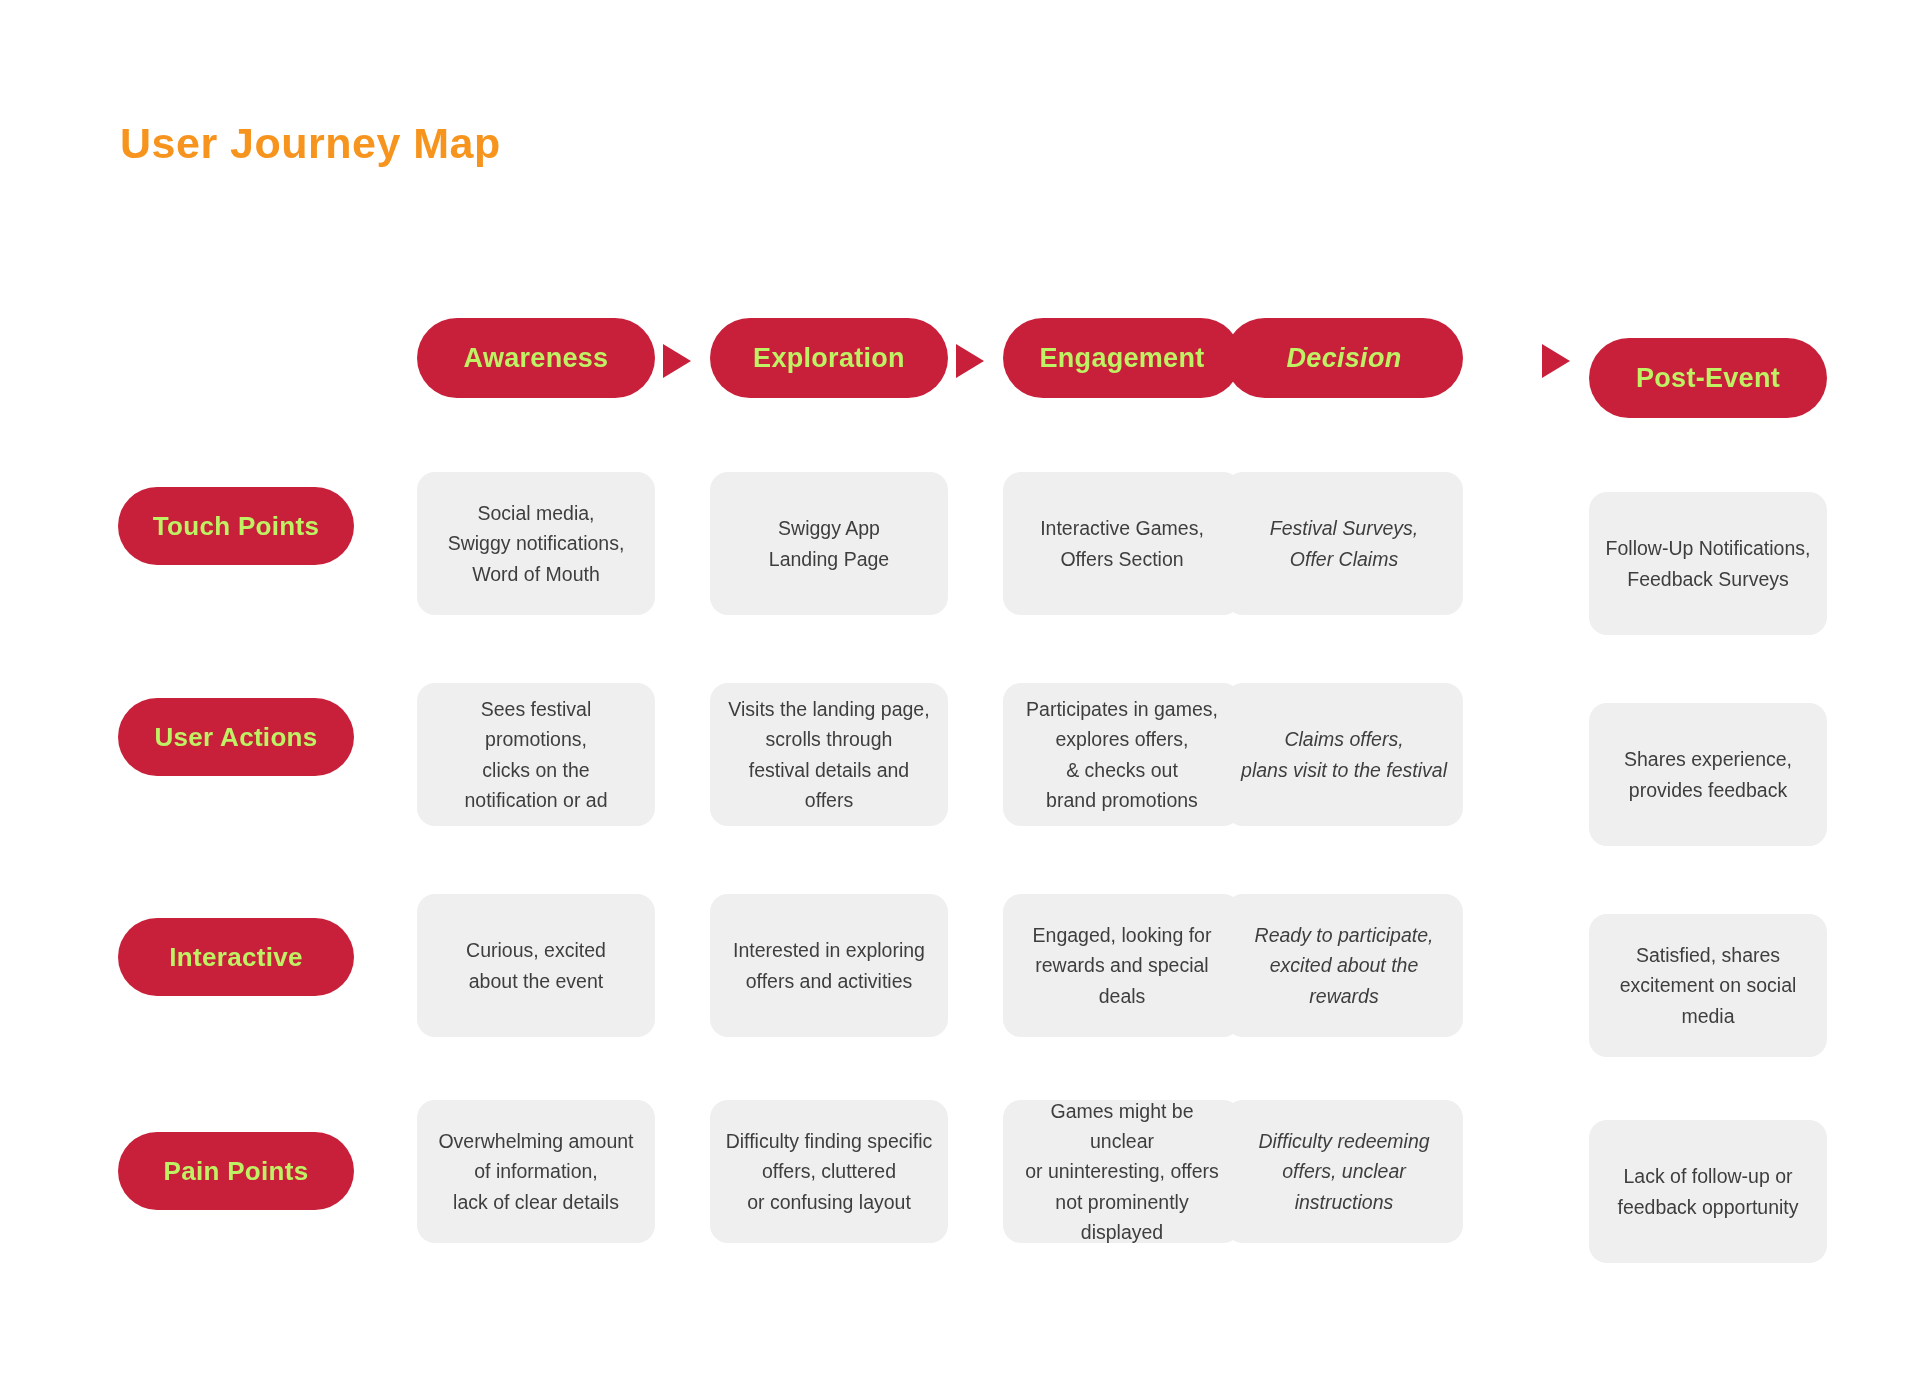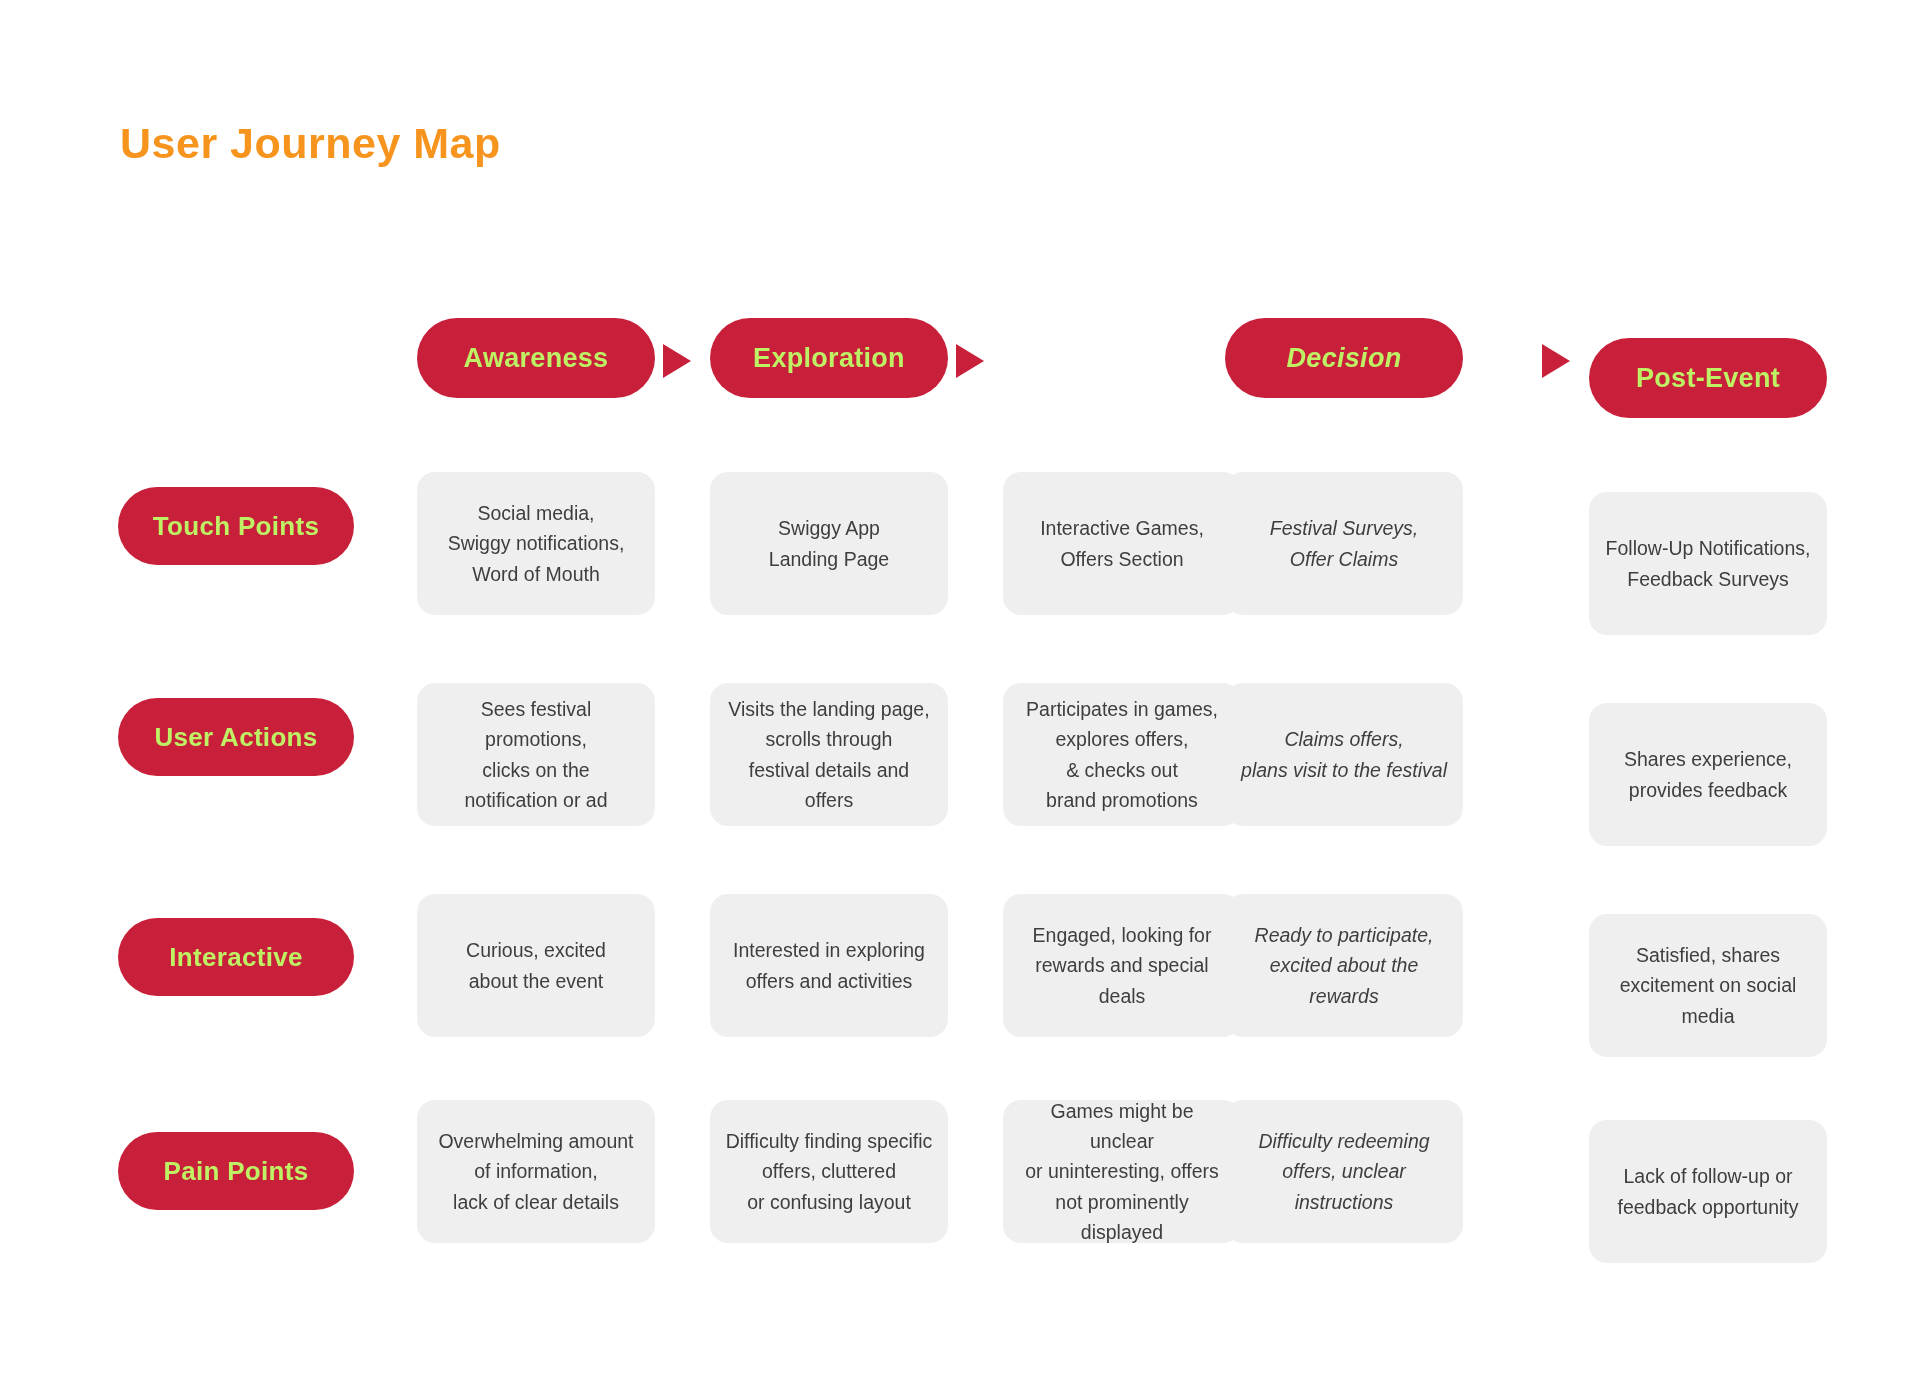--- a/index.html
+++ b/index.html
@@ -104,20 +104,21 @@
 <body>
 
 <div class="canvas">
 
   <h1 class="title">User Journey Map</h1>
 
   <div class="pill stage c0">Awareness</div>
   <div class="arrow" style="left:663px"></div>
   <div class="pill stage c1">Exploration</div>
   <div class="arrow" style="left:956px"></div>
+  <div class="pill stage c2">Engagement</div>
   <div class="arrow" style="left:1249px"></div>
   <div class="pill stage c3">Decision</div>
   <div class="arrow" style="left:1542px"></div>
   <div class="pill stage c4">Post-Event</div>
 
   <div class="pill row-label" style="top:487px">Touch Points</div>
   <div class="cell r0 c0">Social media,
 Swiggy notifications,
 Word of Mouth</div>
   <div class="cell r0 c1">Swiggy App

